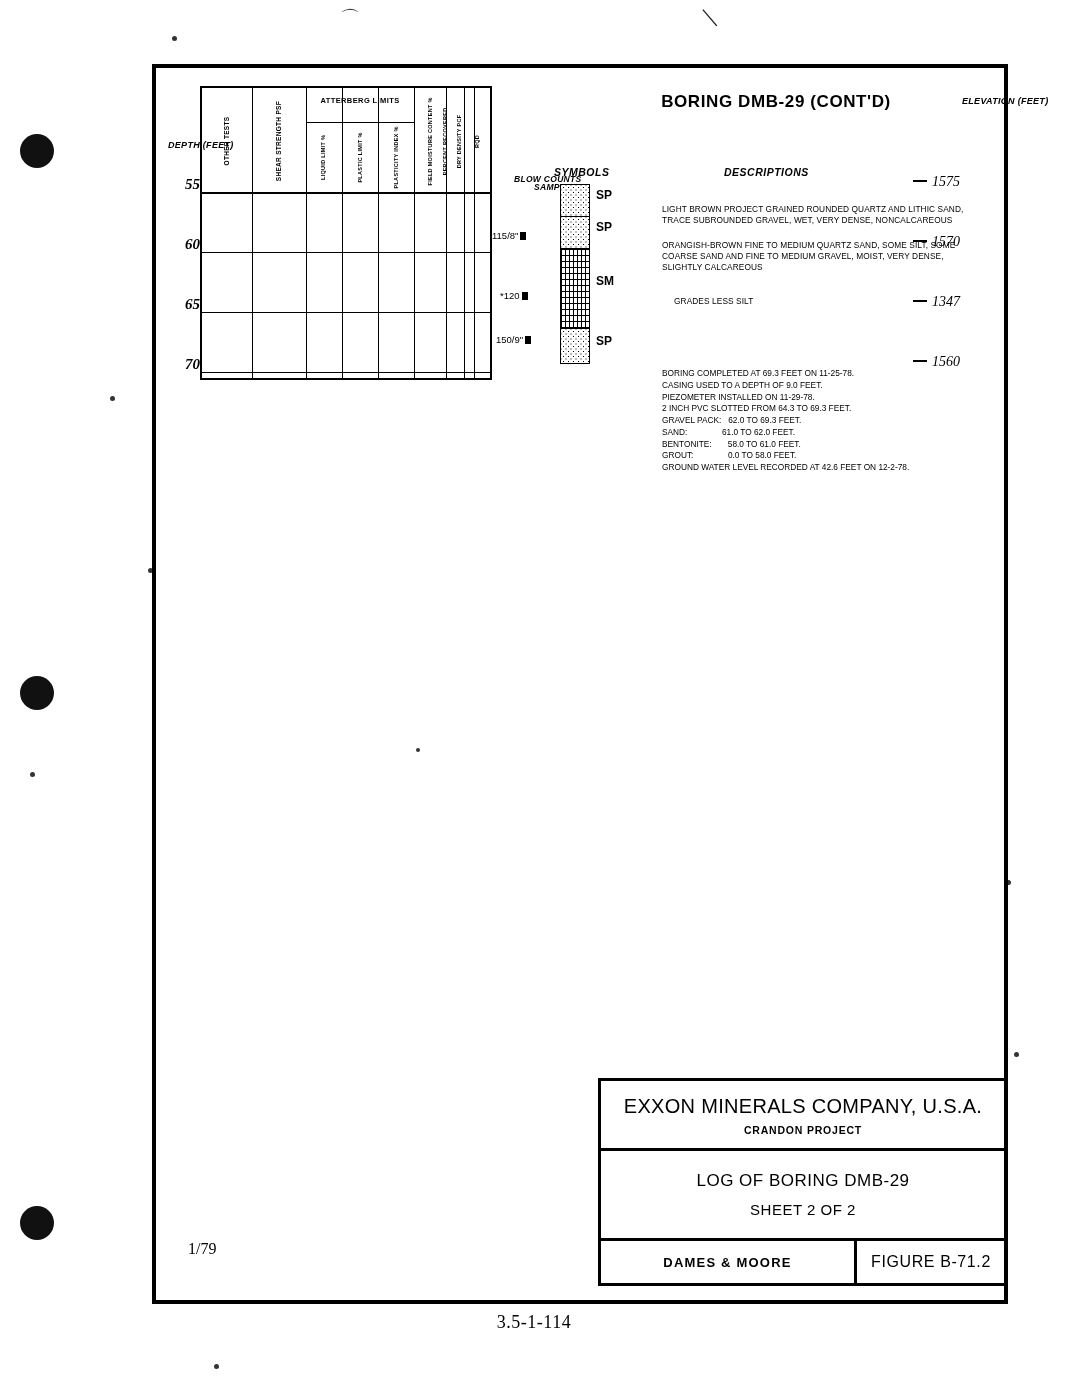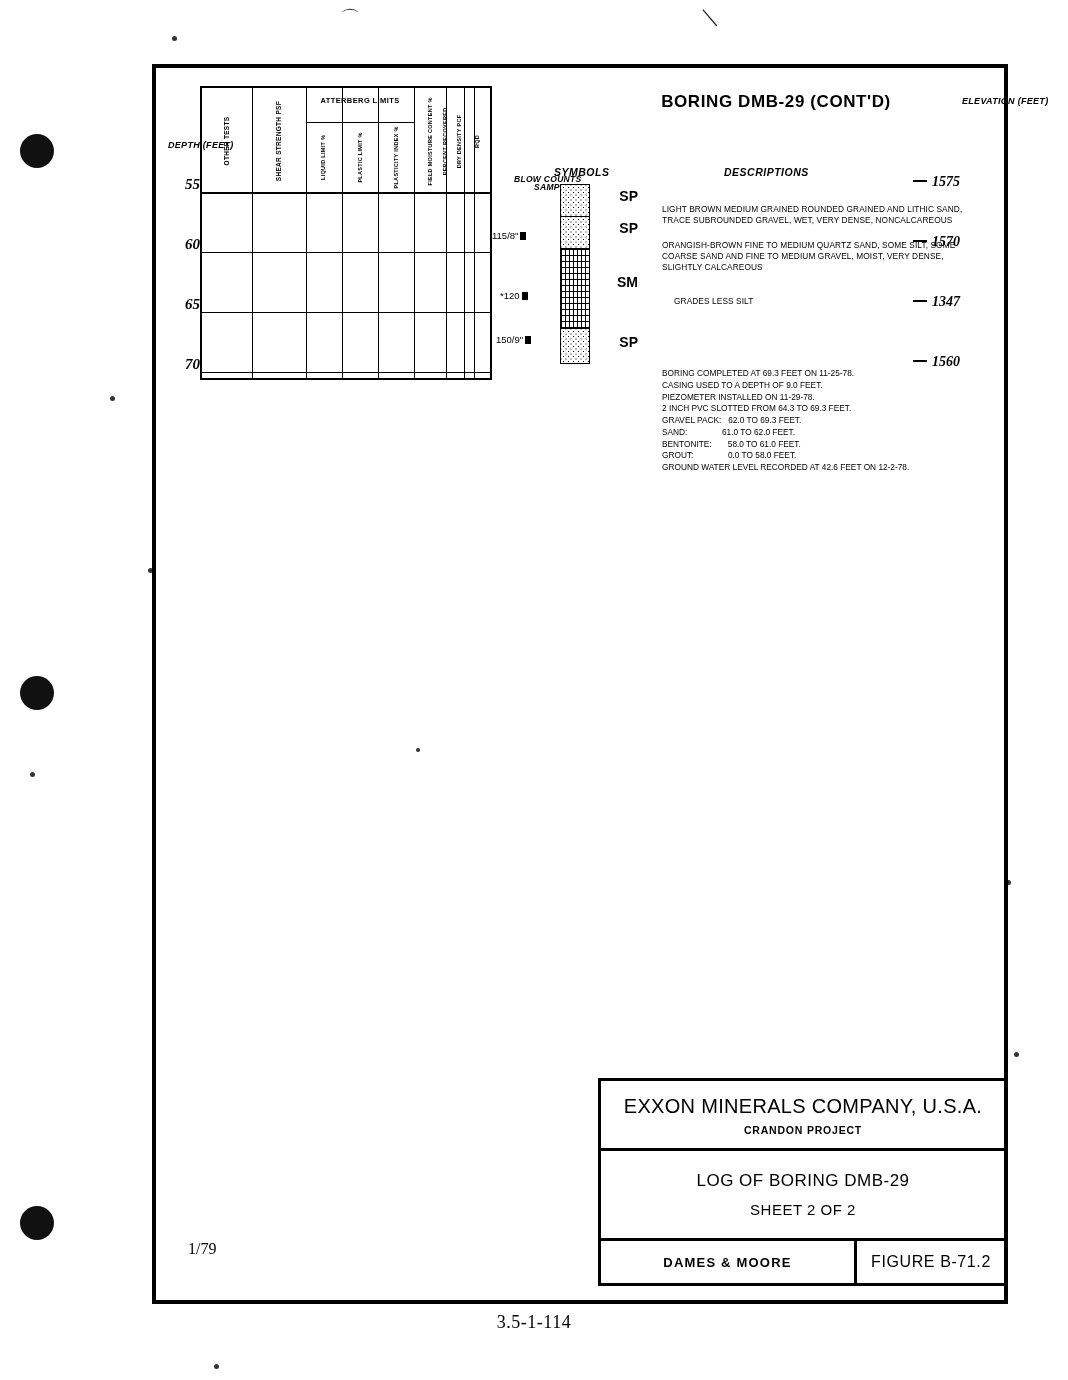--- a/index.html
+++ b/index.html
@@ -196,22 +196,22 @@
   .pat-silt {
     background-color: #fff;
     background-image:
       repeating-linear-gradient(90deg, #000 0 1px, transparent 1px 4px),
       repeating-linear-gradient(0deg, #000 0 1px, transparent 1px 6px);
   }
   .uscs {
     position: absolute;
     left: 440px;
     width: 42px;
-    text-align: right;
-    font-size: 14px;
+    text-align: left;
+    font-size: 12px;
     font-weight: bold;
     font-family: "Liberation Sans", sans-serif;
   }
 
   
   .desc {
     position: absolute;
     left: 506px;
     width: 310px;
     font-size: 8.3px;
@@ -239,21 +239,21 @@
   .elev-axis .vlabel {
     font-size: 9px;
     font-style: italic;
     font-weight: bold;
   }
   .elev {
     position: absolute;
     right: 44px;
     font-size: 14px;
     font-style: italic;
-    font-weight: bold;
+    font-weight: normal;
     font-family: "Liberation Serif", serif;
     white-space: nowrap;
   }
   .elev .dash {
     display: inline-block;
     width: 14px;
     border-top: 2px solid #000;
     vertical-align: 4px;
     margin-right: 5px;
   }
@@ -458,21 +458,21 @@
     <div class="strat-seg pat-dots" style="height:32px;"></div>
     <div class="strat-seg pat-silt" style="height:80px;"></div>
     <div class="strat-seg pat-dots" style="height:34px;"></div>
   </div>
 
   <div class="uscs" style="top:120px;">SP</div>
   <div class="uscs" style="top:152px;">SP</div>
   <div class="uscs" style="top:206px;">SM</div>
   <div class="uscs" style="top:266px;">SP</div>
 
-  <div class="desc" style="top:136px;">LIGHT BROWN MEDIUM GRAINED ROUNDED GRAINED AND LITHIC SAND, TRACE SUBROUNDED GRAVEL, WET, VERY DENSE, NONCALCAREOUS</div>
+  <div class="desc" style="top:136px;">LIGHT BROWN PROJECT GRAINED ROUNDED QUARTZ AND LITHIC SAND, TRACE SUBROUNDED GRAVEL, WET, VERY DENSE, NONCALCAREOUS</div>
   <div class="desc" style="top:172px;">ORANGISH-BROWN FINE TO MEDIUM QUARTZ SAND, SOME SILT, SOME COARSE SAND AND FINE TO MEDIUM GRAVEL, MOIST, VERY DENSE, SLIGHTLY CALCAREOUS</div>
   <div class="desc" style="top:228px; left:518px;">GRADES LESS SILT</div>
 
   <div class="notes" style="top:300px;">BORING COMPLETED AT 69.3 FEET ON 11-25-78.
 CASING USED TO A DEPTH OF 9.0 FEET.
 PIEZOMETER INSTALLED ON 11-29-78.
 2 INCH PVC SLOTTED FROM 64.3 TO 69.3 FEET.
 GRAVEL PACK:   62.0 TO 69.3 FEET.
 SAND:               61.0 TO 62.0 FEET.
 BENTONITE:       58.0 TO 61.0 FEET.

